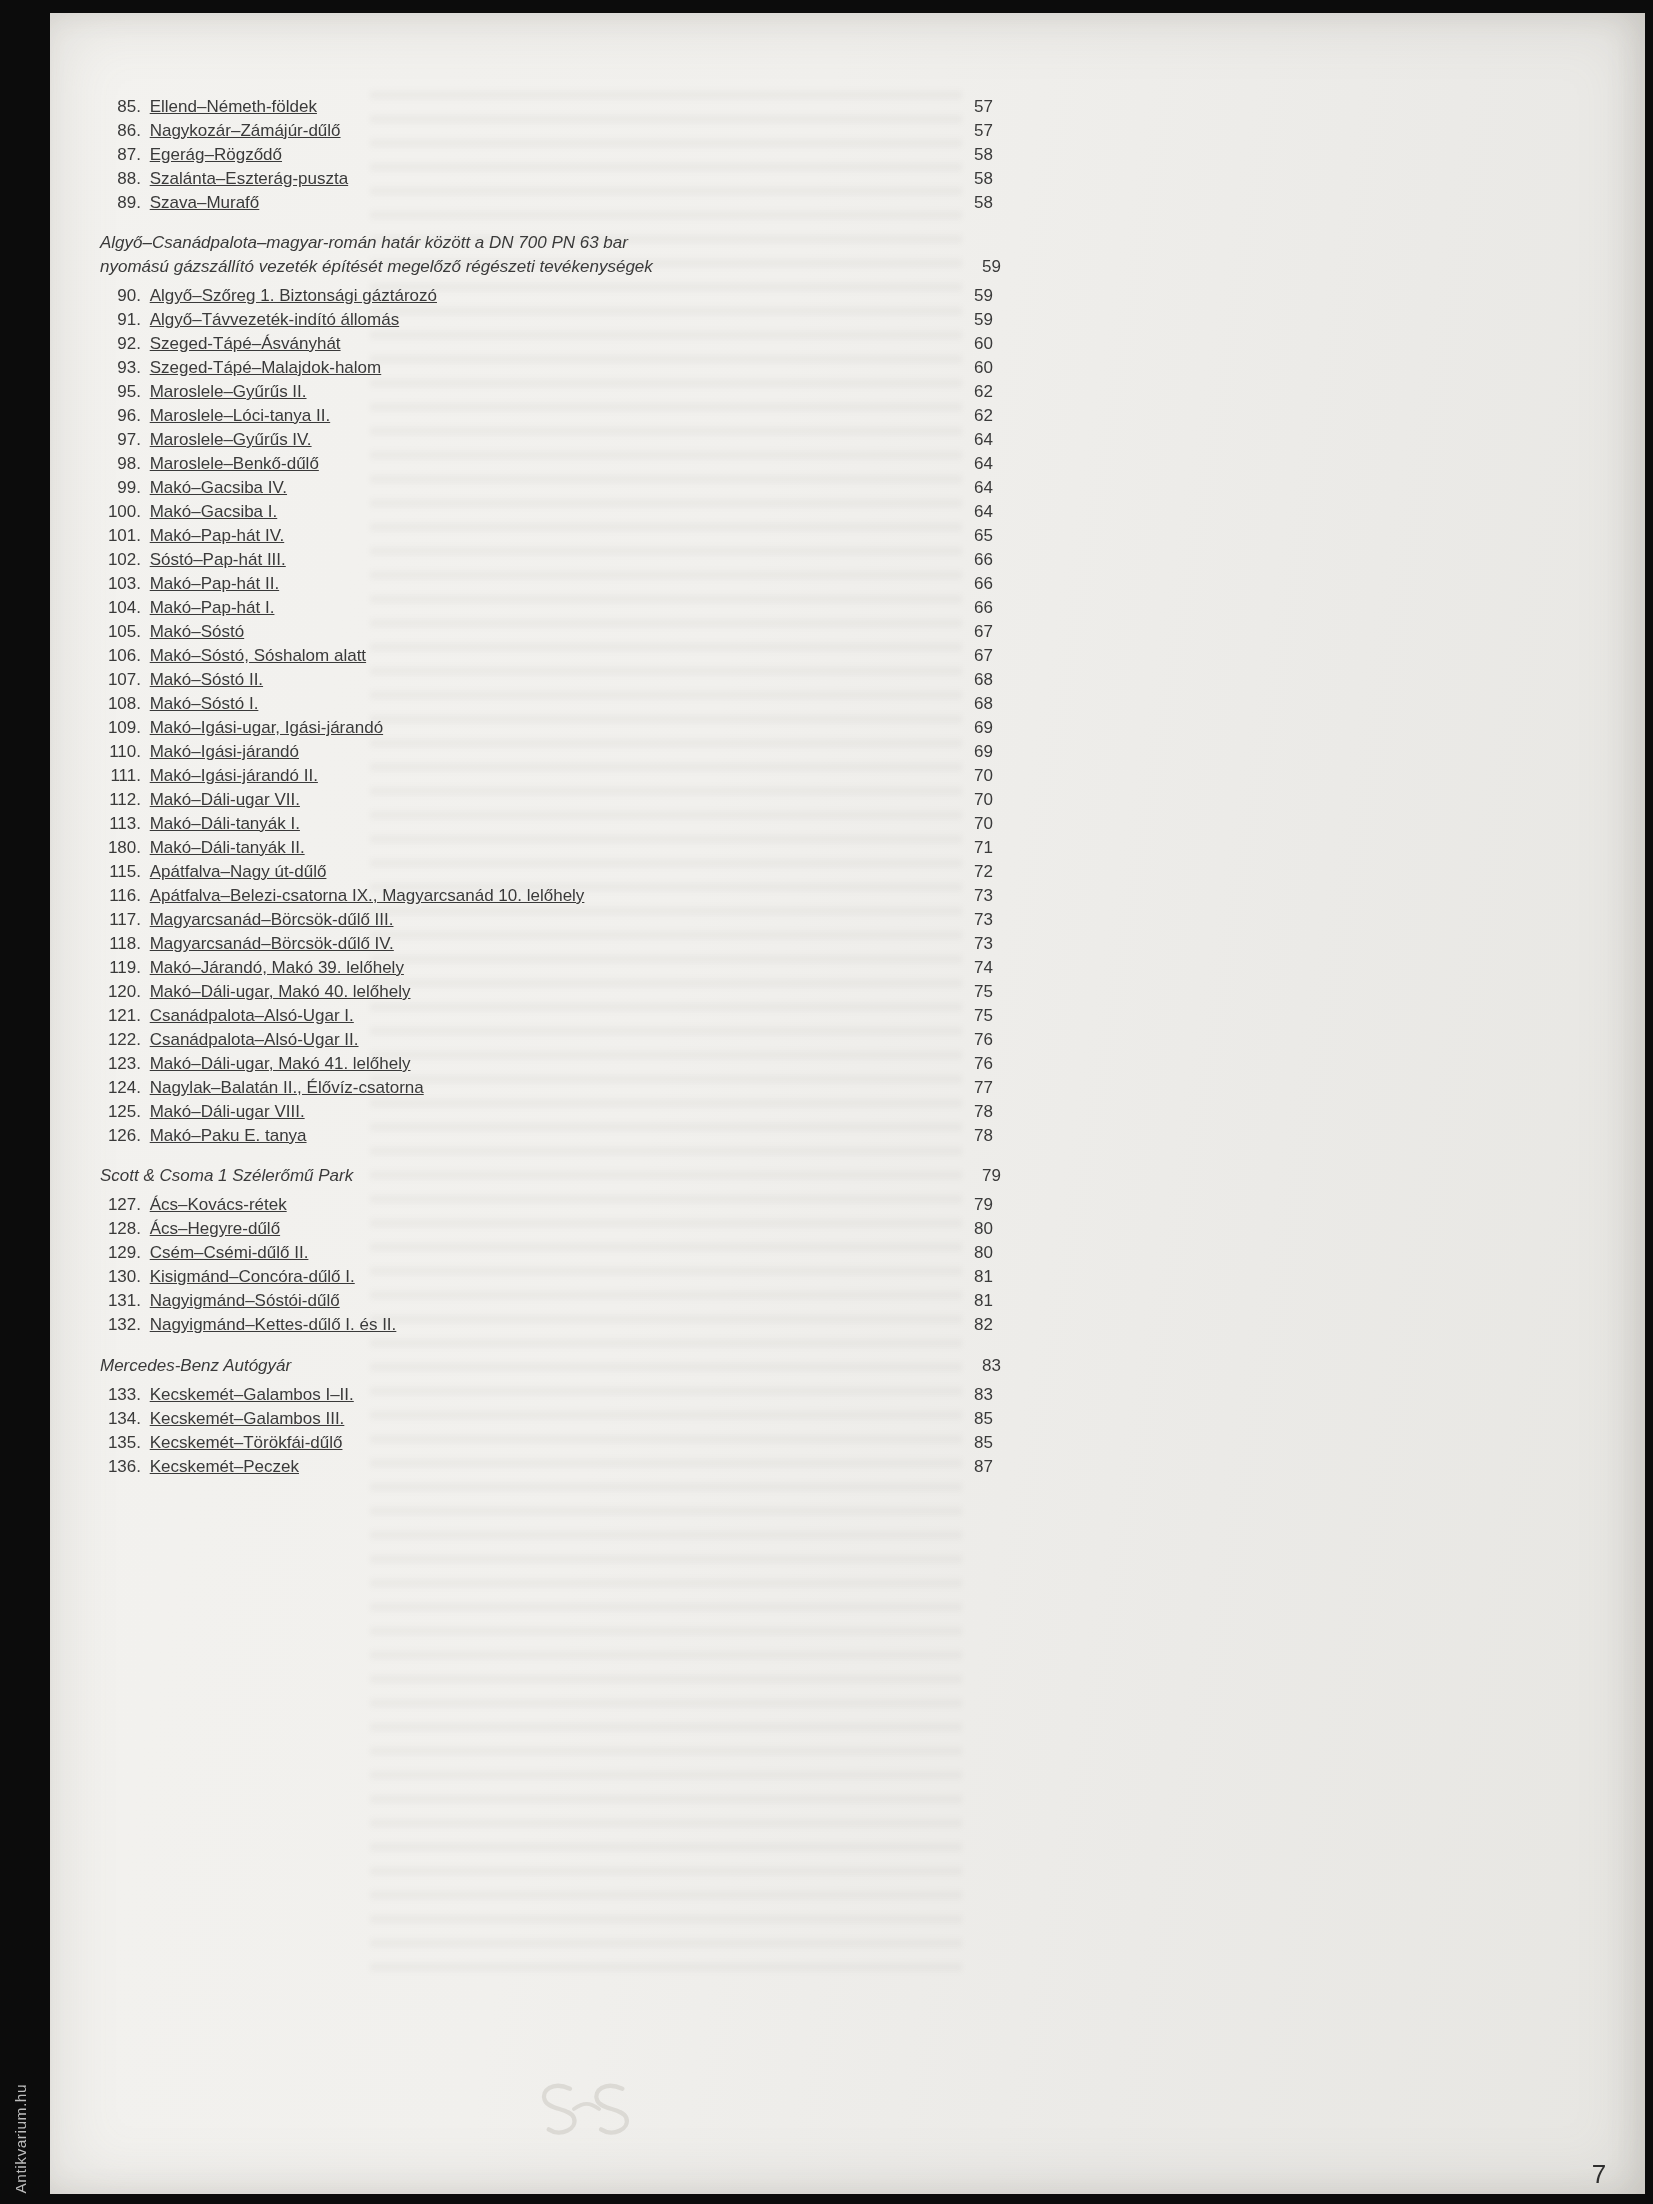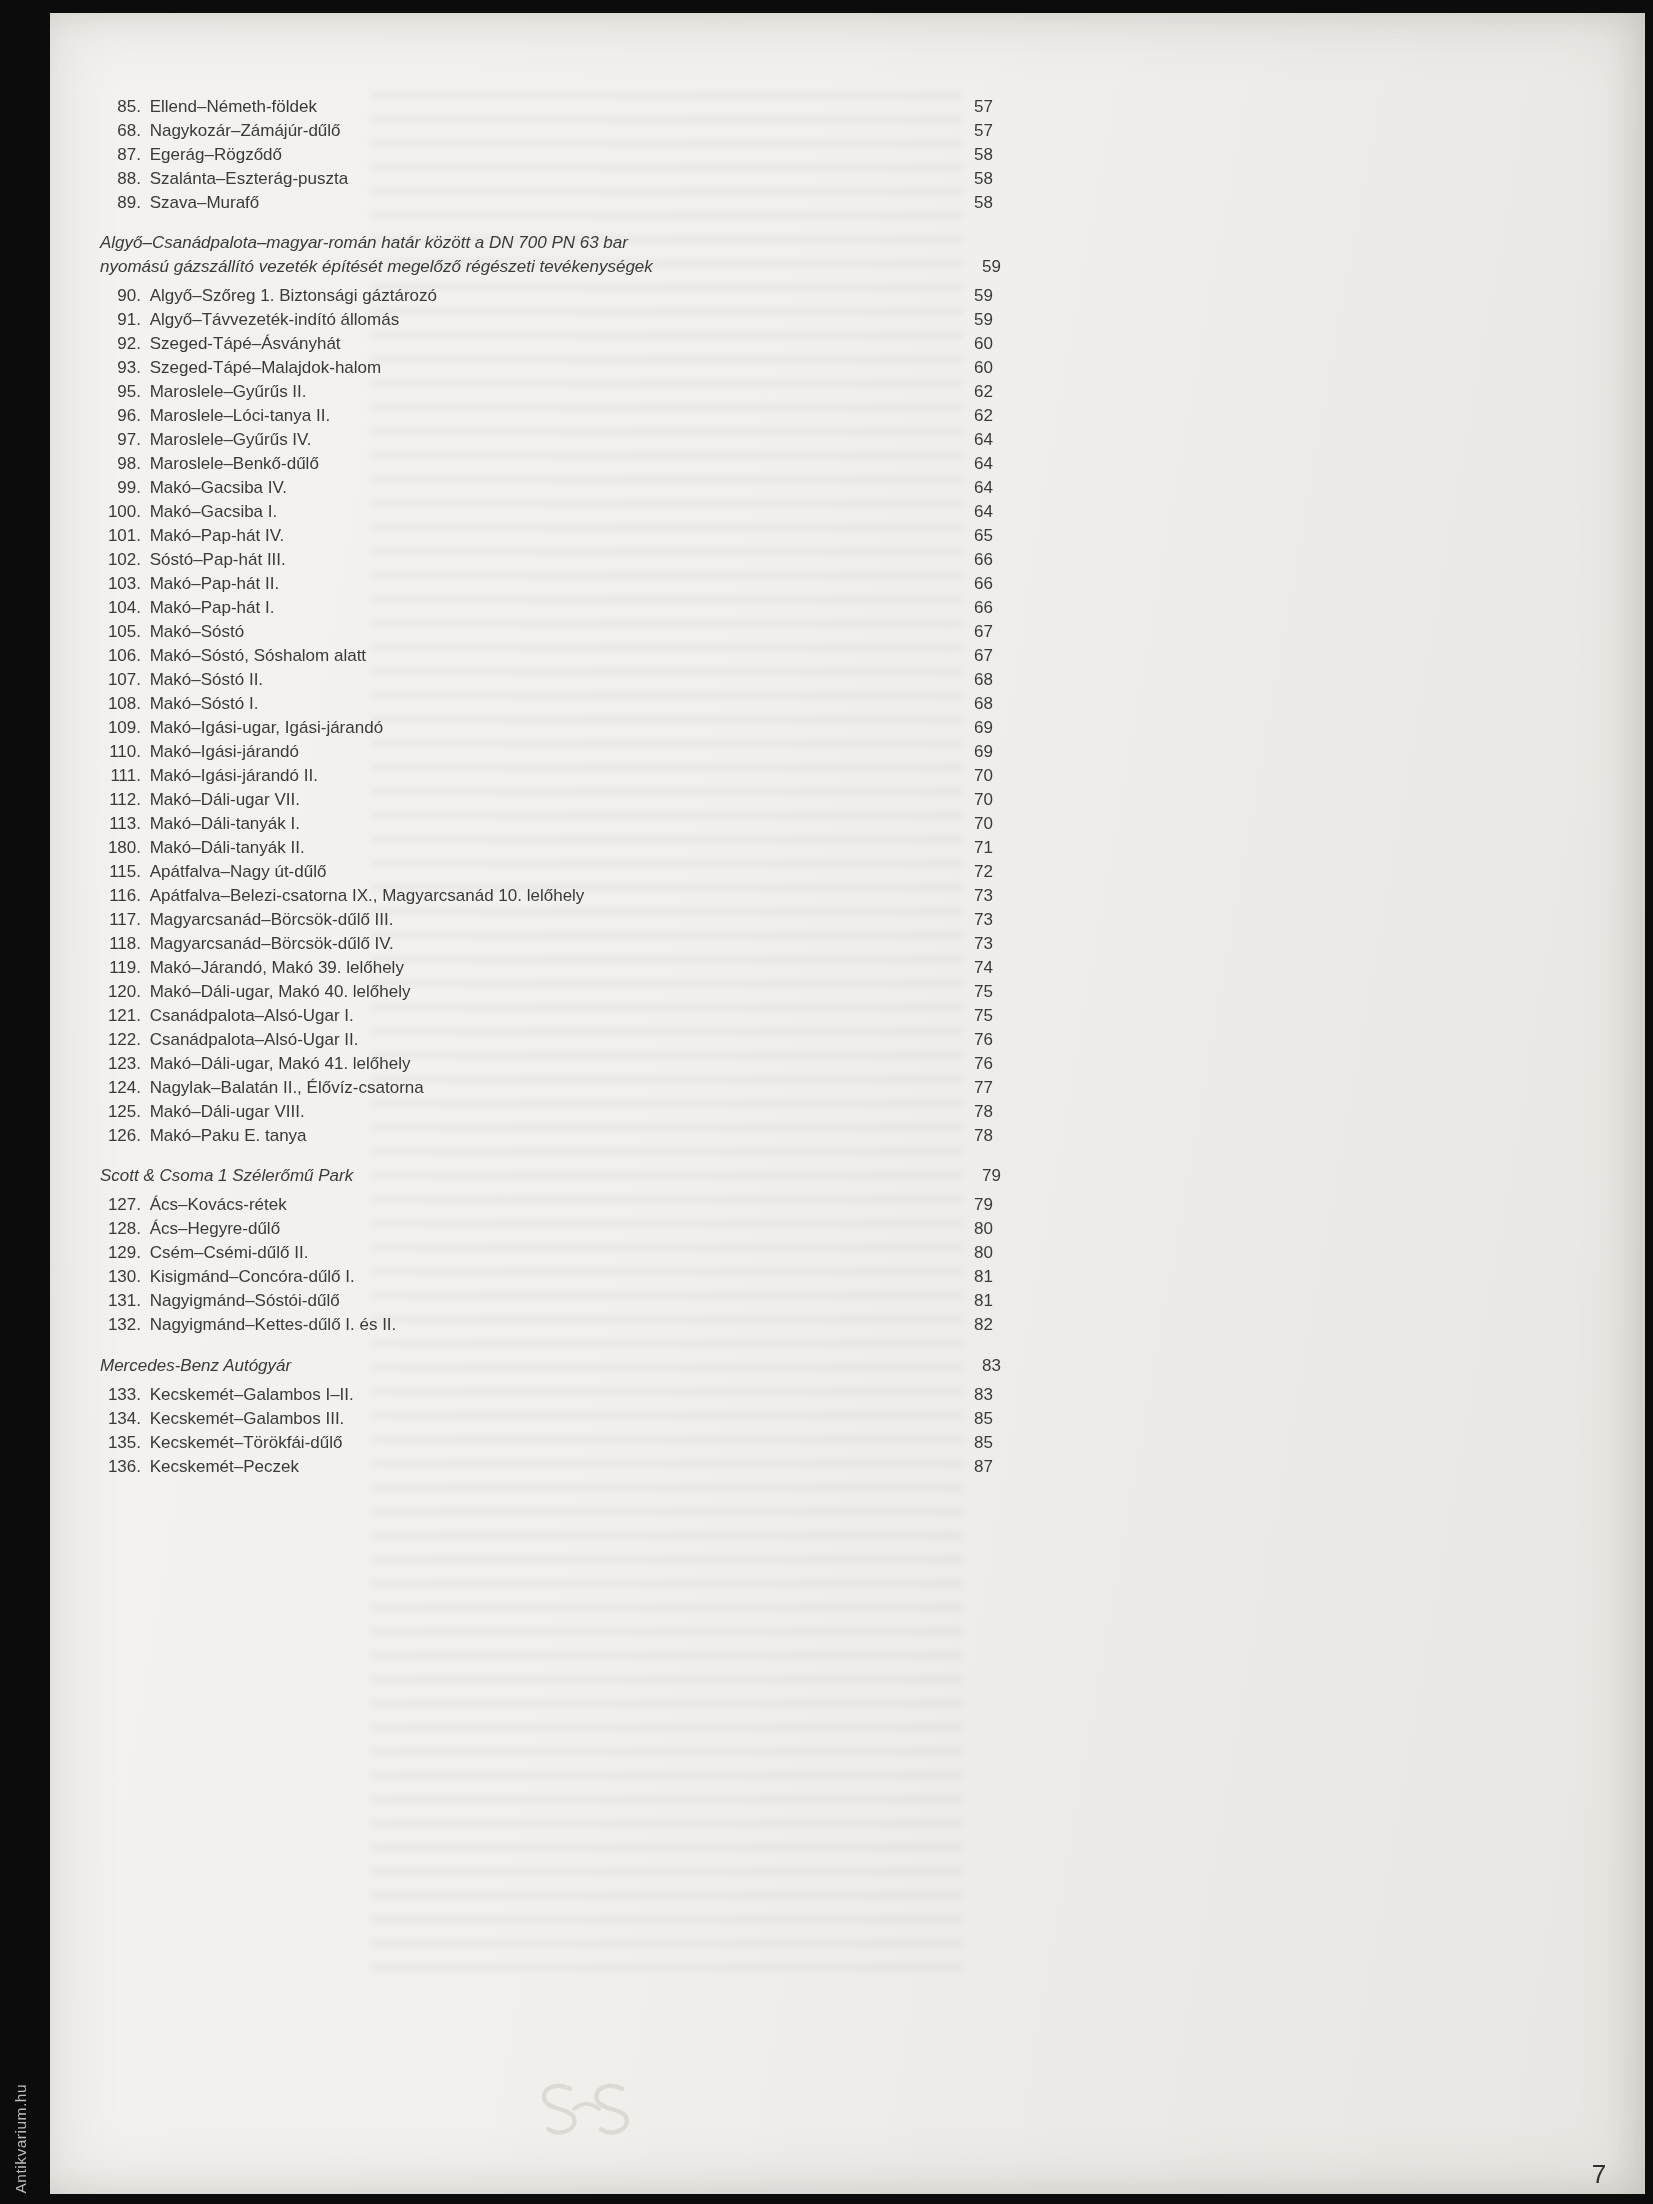--- a/index.html
+++ b/index.html
@@ -24,21 +24,21 @@
     filter:blur(2.4px);
     opacity:.55;
     pointer-events:none;
   }
   .toc-list{
     position:absolute;left:50px;top:82px;width:901px;
     color:#3a3a3a;font-size:17px;line-height:24px;
   }
   .entry{display:flex;align-items:baseline;}
   .entry .num{flex:none;width:41px;text-align:right;}
-  .entry .title{flex:1;padding-left:8.7px;white-space:nowrap;overflow:hidden;}
+  .entry .title{flex:1;padding-left:8.7px;white-space:nowrap;overflow:hidden;text-decoration:underline;}
   .entry .page{flex:none;text-align:center;min-width:35px;}
   .toc-heading{
     display:flex;align-items:flex-end;
     font-style:italic;
     margin-top:16.5px;margin-bottom:4.9px;justify-content:center;
   }
   .toc-heading .heading-text{max-width:592px;}
   .toc-heading .page{margin-left:auto;text-align:right;min-width:35px;font-style:normal;}
   
   .watermark{
@@ -60,21 +60,21 @@
 <div class="paper">
   <div class="bleed"></div>
 
   <div class="toc-list">
       <div class="entry">
         <span class="num">85.</span>
         <span class="title">Ellend–Németh-földek</span>
         <span class="page">57</span>
       </div>
       <div class="entry">
-        <span class="num">68.</span>
+        <span class="num">86.</span>
         <span class="title">Nagykozár–Zámájúr-dűlő</span>
         <span class="page">57</span>
       </div>
       <div class="entry">
         <span class="num">87.</span>
         <span class="title">Egerág–Rögződő</span>
         <span class="page">58</span>
       </div>
       <div class="entry">
         <span class="num">88.</span>

